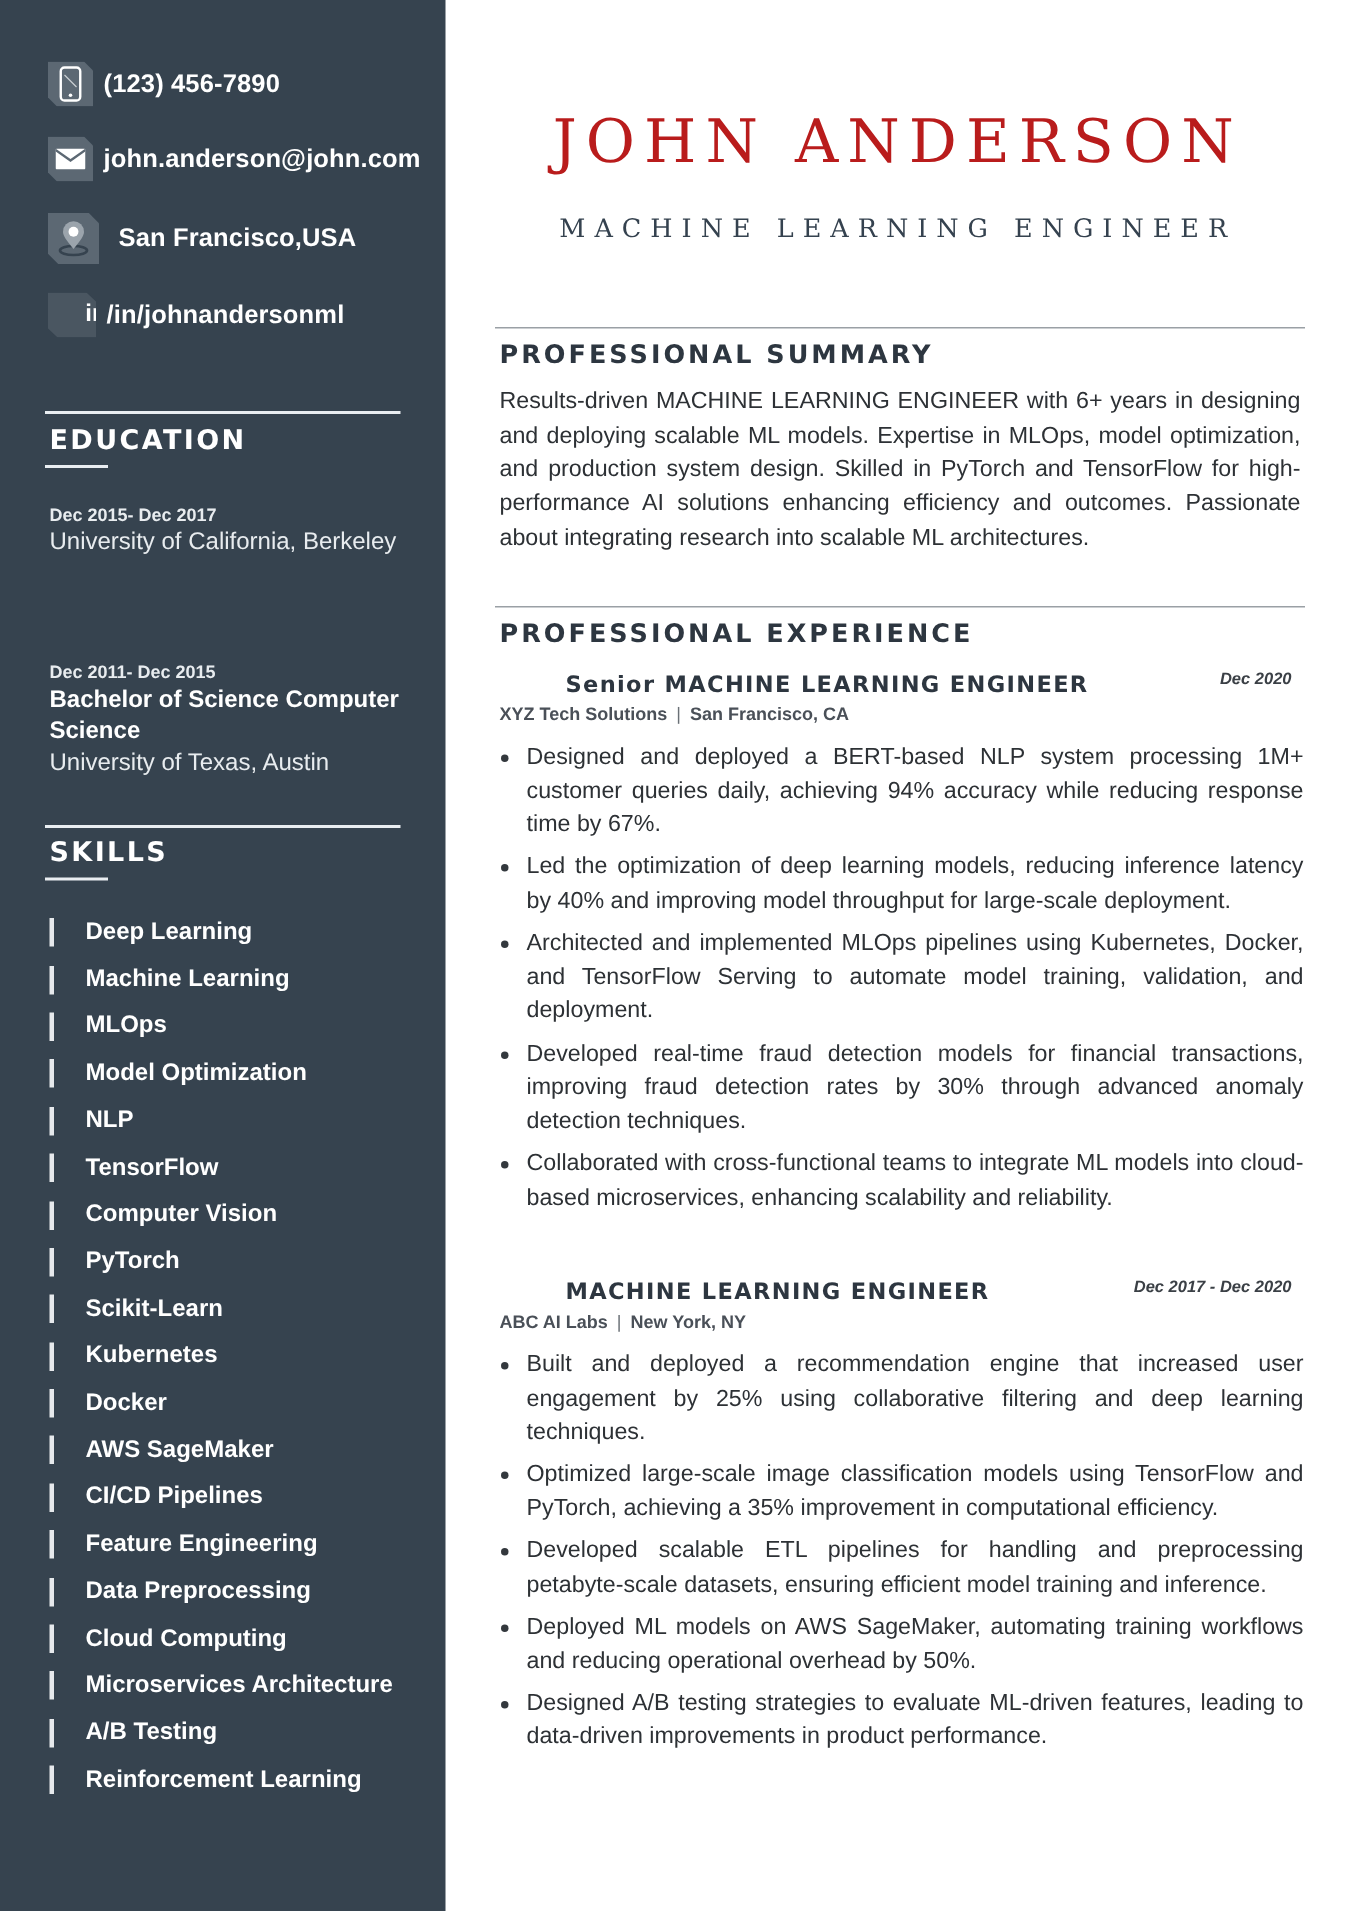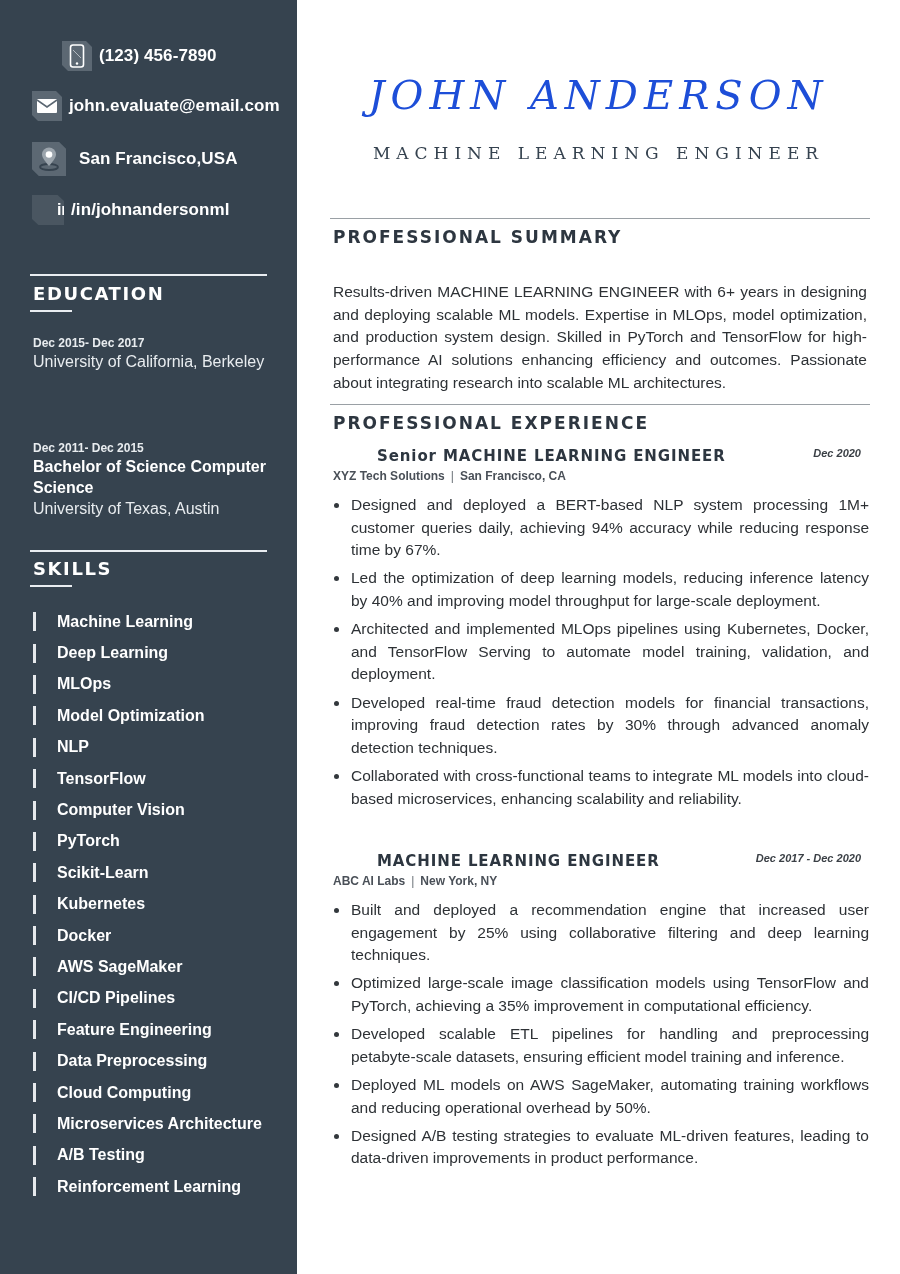--- a/index.html
+++ b/index.html
@@ -12,21 +12,21 @@
     background: #36434f; color: #ffffff;
   }
   .contact { position: absolute; left: 32px; display: flex; align-items: center; }
   .contact .ico {
     width: 30px; height: 30px; background: #5c6873; position: relative;
     display: flex; align-items: center; justify-content: center;
     clip-path: polygon(0 0, 80% 0, 100% 20%, 100% 100%, 20% 100%, 0 80%);
     margin-right: 7px;
   }
   .contact .txt { font-size: 17px; font-weight: bold; color: #ffffff; letter-spacing: 0.1px; }
-  .c-phone { top: 41px; margin-left: 30px; }
+  .c-phone { top: 41px; }
   .c-email { top: 91px; }
   .c-loc { top: 142px; }
   .c-loc .txt { margin-left: 6px; }
   .c-li { top: 195px; }
   .c-li .ico { background: #4a5661; padding-left: 32px; }
   .li-glyph { font-weight: bold; font-size: 16px; color: #ffffff; font-family: "Liberation Sans", sans-serif; }
 
   .side-rule { position: absolute; left: 30px; width: 237px; height: 2px; background: #e9edf1; }
   .side-short { position: absolute; left: 30px; width: 42px; height: 2px; background: #e9edf1; }
   .side-heading {
@@ -42,35 +42,35 @@
   .skills { position: absolute; left: 33px; top: 606px; list-style: none; }
   .skills li { position: relative; height: 31.4px; display: flex; align-items: center; }
   .skills .bar { width: 3px; height: 19px; background: #e6e9ec; margin-right: 21px; }
   .skills .name { font-size: 16px; font-weight: bold; color: #ffffff; }
 
   
   .main { position: absolute; left: 297px; top: 0; width: 603px; height: 1274px; }
   .name-title {
     position: absolute; left: 0; width: 603px; top: 72px; text-align: center;
     font-family: "DejaVu Serif", serif; font-size: 40px; letter-spacing: 6px;
-    color: #1d4ed8; font-weight: normal; font-style: italic;
+    color: #b91c1c; font-weight: normal;
   }
   .role-title {
     position: absolute; left: 0; width: 603px; top: 143px; text-align: center;
     font-family: "DejaVu Serif", serif; font-size: 17px; letter-spacing: 6px;
     color: #35424f;
   }
   .main-rule { position: absolute; left: 33px; width: 540px; height: 1px; background: #9aa0a5; }
   .sec-heading {
     position: absolute; left: 36px; font-family: "DejaVu Sans", sans-serif;
     font-weight: bold; font-size: 17px; letter-spacing: 2px; color: #2d3640; text-align: right;
   }
   .summary {
     position: absolute; left: 36px; top: 257px; width: 534px;
-    font-size: 15.5px; line-height: 22.7px; color: #2d3135; text-align: justify; margin-top: 24px;
+    font-size: 15.5px; line-height: 22.7px; color: #2d3135; text-align: justify;
   }
 
   .job { position: absolute; left: 36px; width: 536px; }
   .job-title {
     font-family: "DejaVu Sans", sans-serif; font-size: 15px; font-weight: bold;
     color: #2d3640; letter-spacing: 0.9px; line-height: 22px; margin-left: 44px;
   }
   .job-date {
     position: absolute; right: 8px; top: 2px; font-size: 11px; font-weight: bold;
     font-style: italic; color: #3b4046;
@@ -102,21 +102,21 @@
     <span class="txt">(123) 456-7890</span>
   </div>
 
   <div class="contact c-email">
     <span class="ico">
       <svg width="20" height="14" viewBox="0 0 20 14">
         <rect x="0" y="0" width="20" height="14" rx="1" fill="#ffffff"></rect>
         <polyline points="0,1 10,8 20,1" fill="none" stroke="#5c6873" stroke-width="1.6"></polyline>
       </svg>
     </span>
-    <span class="txt">john.evaluate@email.com</span>
+    <span class="txt">john.anderson@john.com</span>
   </div>
 
   <div class="contact c-loc">
     <span class="ico" style="width:34px;height:34px;">
       <svg width="26" height="26" viewBox="0 0 26 26">
         <ellipse cx="13" cy="21" rx="9" ry="3" fill="none" stroke="#36434f" stroke-width="1.8"></ellipse>
         <path d="M13 20 C 8 14, 6 11, 6 8.5 A7 7 0 0 1 20 8.5 C 20 11, 18 14, 13 20 Z" fill="#9ba4ac"></path>
         <circle cx="13" cy="8.5" r="3.3" fill="#ffffff"></circle>
       </svg>
     </span>
@@ -144,25 +144,25 @@
     <div class="school">University of Texas, Austin</div>
   </div>
 
   <div class="side-rule" style="top:550px;"></div>
   <div class="side-heading" style="top:558px;">SKILLS</div>
   <div class="side-short" style="top:585px;"></div>
 
   <ul class="skills" id="skills-list">
       <li>
         <span class="bar"></span>
+        <span class="name">Deep Learning</span>
+      </li>
+      <li>
+        <span class="bar"></span>
         <span class="name">Machine Learning</span>
-      </li>
-      <li>
-        <span class="bar"></span>
-        <span class="name">Deep Learning</span>
       </li>
       <li>
         <span class="bar"></span>
         <span class="name">MLOps</span>
       </li>
       <li>
         <span class="bar"></span>
         <span class="name">Model Optimization</span>
       </li>
       <li>

